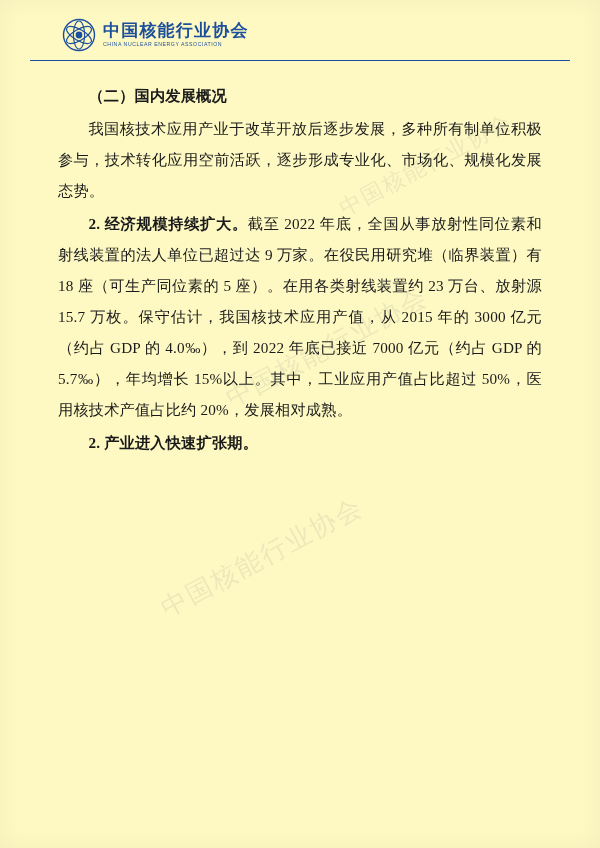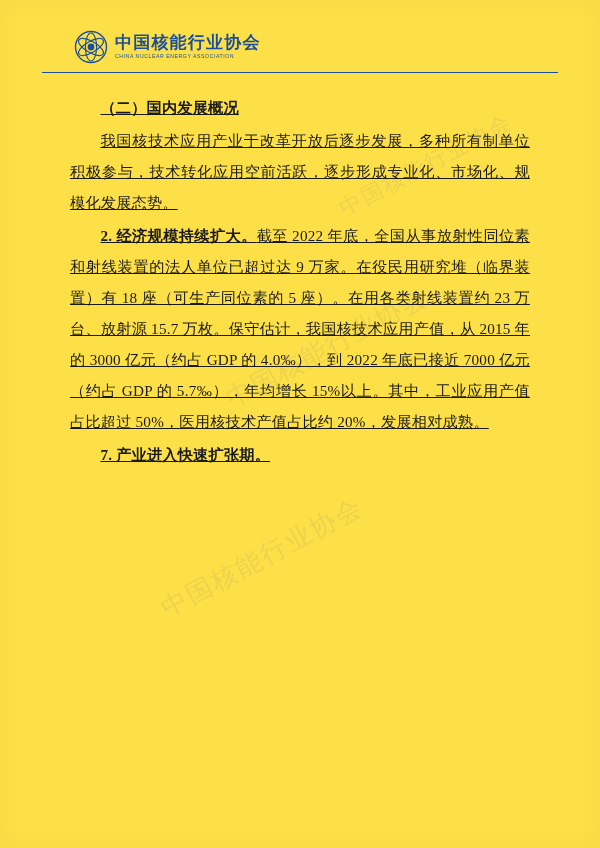--- a/index.html
+++ b/index.html
@@ -12,23 +12,23 @@
     background: #ffffff;
     font-family: "Liberation Serif", serif;
     color: #1a1a1a;
     overflow: hidden;
     position: relative;
   }
   .page {
     position: relative;
     width: 600px;
     height: 848px;
-    background: #fde047;
+    background: #fef9c3;
     box-sizing: border-box;
-    padding: 12px;
+    padding: 0;
   }
 
   
   .letterhead {
     position: relative;
     height: 62px;
     padding: 18px 0 0 62px;
     box-sizing: border-box;
   }
   .logo-wrap {
@@ -79,21 +79,20 @@
     padding: 14px 58px 0 58px;
     box-sizing: border-box;
   }
   p {
     margin: 0 0 2px 0;
     font-size: 15.2px;
     line-height: 31px;
     text-align: justify;
     text-justify: inter-ideograph;
     letter-spacing: 0.2px;
-    text-decoration: underline;
   }
   .indent { text-indent: 2em; }
   .heading {
     font-weight: 700;
     text-indent: 2em;
     margin-top: 4px;
   }
   .para { }
   .b { font-weight: 700; }
 
@@ -159,19 +158,19 @@
   </div>
 
   <div class="content">
 
     <p class="indent heading">（二）国内发展概况</p>
 
     <p class="indent para">我国核技术应用产业于改革开放后逐步发展，多种所有制单位积极参与，技术转化应用空前活跃，逐步形成专业化、市场化、规模化发展态势。</p>
 
     <p class="indent para"><span class="b">2. 经济规模持续扩大。</span><span>截至 2022 年底，全国从事放射性同位素和射线装置的法人单位已超过达 9 万家。在役民用研究堆（临界装置）有 18 座（可生产同位素的 5 座）。在用各类射线装置约 23 万台、放射源 15.7 万枚。保守估计，我国核技术应用产值，从 2015 年的 3000 亿元（约占 GDP 的 4.0‰），到 2022 年底已接近 7000 亿元（约占 GDP 的 5.7‰），年均增长 15%以上。其中，工业应用产值占比超过 50%，医用核技术产值占比约 20%，发展相对成熟。</span></p>
 
-    <p class="indent para b">7. 产业进入快速扩张期。</p>
+    <p class="indent para b">2. 产业进入快速扩张期。</p>
 
 
   </div>
 
   <div class="edge-shadow"></div>
 </div>
 
 </body></html>

